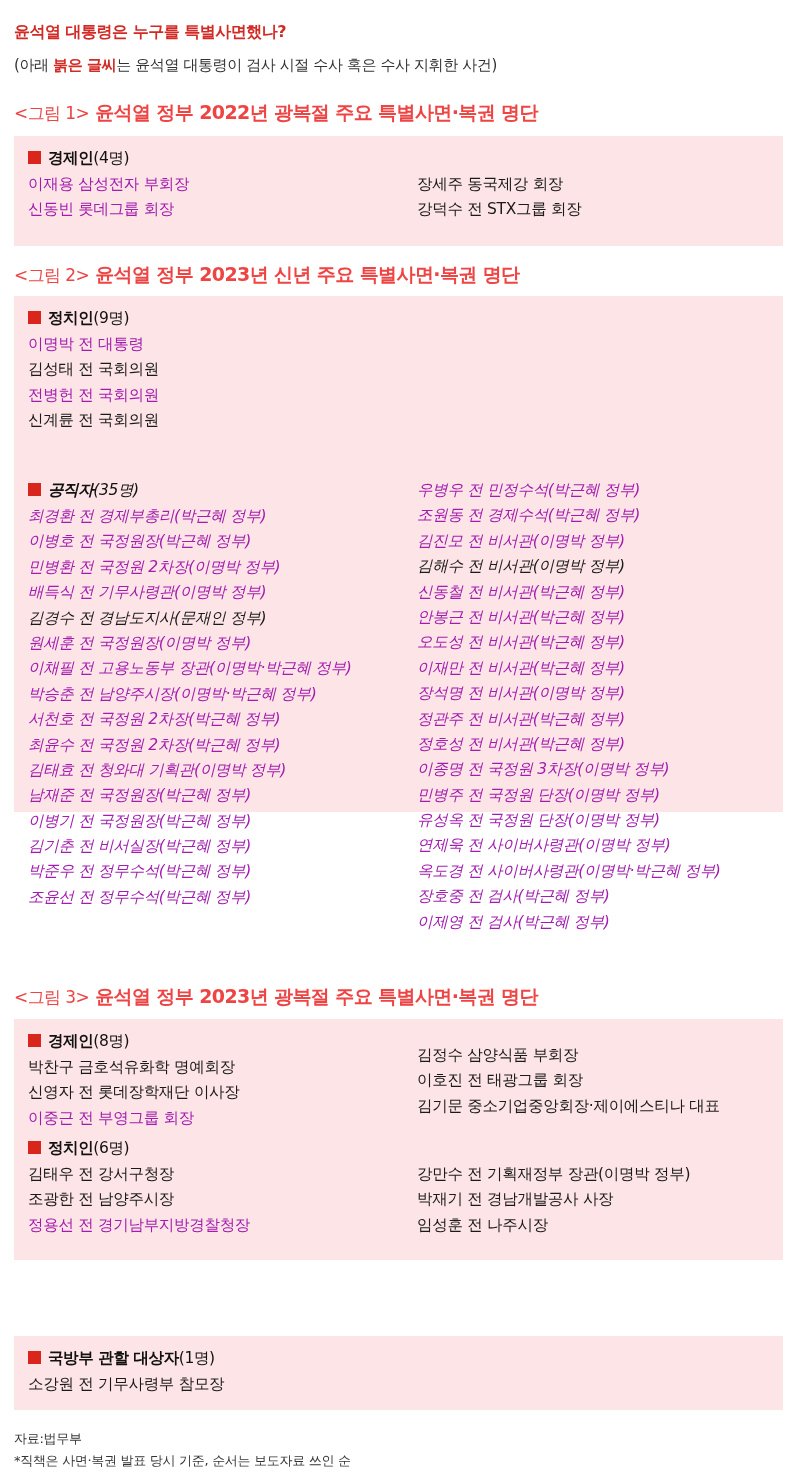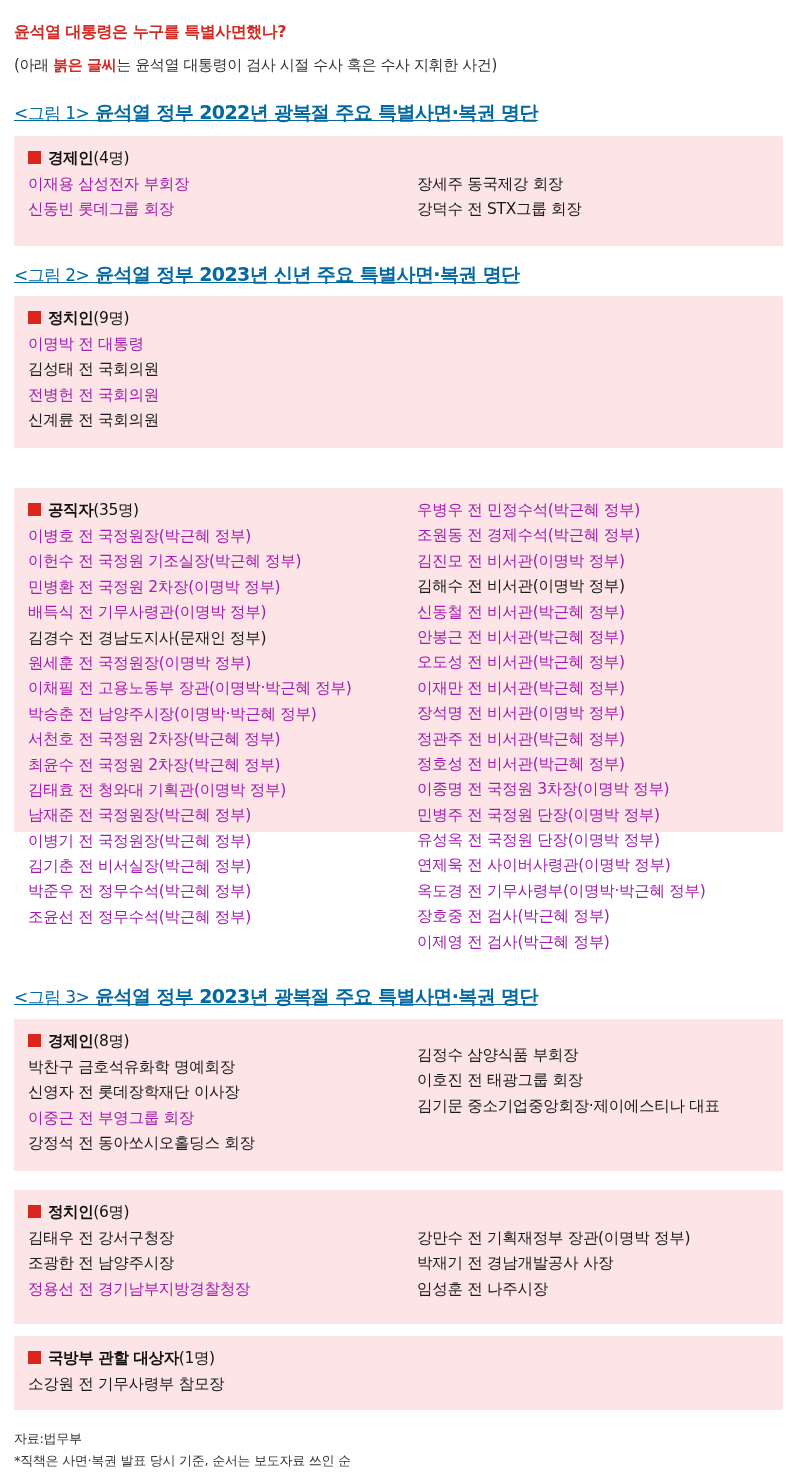--- a/index.html
+++ b/index.html
@@ -1,20 +1,20 @@
 <!DOCTYPE html>
 <html><head>
 <meta charset="utf-8">
 <style>
   html, body { margin:0; padding:0; background:#ffffff; }
   body { width:800px; height:1482px; position:relative; font-family:"DejaVu Sans","Liberation Sans",sans-serif; color:#1a1a1a; overflow:hidden; }
   .title { position:absolute; left:14px; top:22px; font-size:16px; font-weight:bold; color:#d22b25; letter-spacing:-0.5px; }
   .subtitle { position:absolute; left:14px; top:56px; font-size:15px; color:#333; letter-spacing:-0.4px; }
   .subtitle .red { color:#d22b25; font-weight:bold; }
-  .fig-title { position:absolute; left:14px; font-size:19px; font-weight:bold; color:#0369a1; letter-spacing:-0.6px;text-decoration:underline; }
+  .fig-title { position:absolute; left:14px; font-size:19px; font-weight:bold; color:#ef4444; letter-spacing:-0.6px; }
   .fig-title .fig-label { font-weight:normal; font-size:17px; }
   .box { position:absolute; left:14px; width:769px; background:#fde4e6; }
   .col { position:absolute; top:0; }
   .item { font-size:15.5px; line-height:25.4px; height:25.4px; white-space:nowrap; letter-spacing:-0.3px; color:#1a1a1a; }
   .item.red { color:#a21caf; }
   .cat { font-size:15.5px; line-height:25.4px; height:25.4px; white-space:nowrap; font-weight:bold; color:#111; letter-spacing:-0.4px; }
   .cat .count { font-weight:normal; }
   .cat .sq { display:inline-block; width:13px; height:13px; background:#d9261c; margin-right:7px; vertical-align:-1px; }
   .footer { position:absolute; left:14px; font-size:13px; color:#333; letter-spacing:-0.3px; }
 </style>
@@ -31,34 +31,34 @@
       <div class="item red">이재용 삼성전자 부회장</div>
       <div class="item red">신동빈 롯데그룹 회장</div>
     </div>
   <div class="col" style="left:403px;top:36px;">
       <div class="item">장세주 동국제강 회장</div>
       <div class="item">강덕수 전 STX그룹 회장</div>
     </div>
 </div>
 
 <div class="fig-title" style="top:262px;"><span class="fig-label">&lt;그림 2&gt;</span> <span>윤석열 정부 2023년 신년 주요 특별사면·복권 명단</span></div>
-<div class="box" style="top:296px;height:152px;">
+<div class="box" style="top:296px;height:180px;">
   <div style="position:absolute;left:14px;top:10px;" class="cat"><span class="sq"></span><span>정치인</span><span class="count">(9명)</span></div>
   <div class="col" style="left:14px;top:36px;">
       <div class="item red">이명박 전 대통령</div>
       <div class="item">김성태 전 국회의원</div>
       <div class="item red">전병헌 전 국회의원</div>
       <div class="item">신계륜 전 국회의원</div>
     </div>
 </div>
-<div class="box" style="top:488px;height:344px;">
+<div class="box" style="top:468px;height:344px;font-style:italic;">
   <div style="position:absolute;left:14px;top:10px;" class="cat"><span class="sq"></span><span>공직자</span><span class="count">(35명)</span></div>
   <div class="col" style="left:14px;top:36px;">
+      <div class="item red">최경환 전 경제부총리(박근혜 정부)</div>
       <div class="item red">이병호 전 국정원장(박근혜 정부)</div>
-      <div class="item red">이헌수 전 국정원 기조실장(박근혜 정부)</div>
       <div class="item red">민병환 전 국정원 2차장(이명박 정부)</div>
       <div class="item red">배득식 전 기무사령관(이명박 정부)</div>
       <div class="item">김경수 전 경남도지사(문재인 정부)</div>
       <div class="item red">원세훈 전 국정원장(이명박 정부)</div>
       <div class="item red">이채필 전 고용노동부 장관(이명박·박근혜 정부)</div>
       <div class="item red">박승춘 전 남양주시장(이명박·박근혜 정부)</div>
       <div class="item red">서천호 전 국정원 2차장(박근혜 정부)</div>
       <div class="item red">최윤수 전 국정원 2차장(박근혜 정부)</div>
       <div class="item red">김태효 전 청와대 기획관(이명박 정부)</div>
       <div class="item red">남재준 전 국정원장(박근혜 정부)</div>
@@ -76,42 +76,42 @@
       <div class="item red">안봉근 전 비서관(박근혜 정부)</div>
       <div class="item red">오도성 전 비서관(박근혜 정부)</div>
       <div class="item red">이재만 전 비서관(박근혜 정부)</div>
       <div class="item red">장석명 전 비서관(이명박 정부)</div>
       <div class="item red">정관주 전 비서관(박근혜 정부)</div>
       <div class="item red">정호성 전 비서관(박근혜 정부)</div>
       <div class="item red">이종명 전 국정원 3차장(이명박 정부)</div>
       <div class="item red">민병주 전 국정원 단장(이명박 정부)</div>
       <div class="item red">유성옥 전 국정원 단장(이명박 정부)</div>
       <div class="item red">연제욱 전 사이버사령관(이명박 정부)</div>
-      <div class="item red">옥도경 전 기무사령부(이명박·박근혜 정부)</div>
+      <div class="item red">옥도경 전 사이버사령관(이명박·박근혜 정부)</div>
       <div class="item red">장호중 전 검사(박근혜 정부)</div>
       <div class="item red">이제영 전 검사(박근혜 정부)</div>
     </div>
 </div>
 
 <div class="fig-title" style="top:984px;"><span class="fig-label">&lt;그림 3&gt;</span> <span>윤석열 정부 2023년 광복절 주요 특별사면·복권 명단</span></div>
 <div class="box" style="top:1019px;height:152px;">
   <div style="position:absolute;left:14px;top:10px;" class="cat"><span class="sq"></span><span>경제인</span><span class="count">(8명)</span></div>
   <div class="col" style="left:14px;top:36px;">
       <div class="item">박찬구 금호석유화학 명예회장</div>
       <div class="item">신영자 전 롯데장학재단 이사장</div>
       <div class="item red">이중근 전 부영그룹 회장</div>
       <div class="item">강정석 전 동아쏘시오홀딩스 회장</div>
     </div>
   <div class="col" style="left:403px;top:24px;">
       <div class="item">김정수 삼양식품 부회장</div>
       <div class="item">이호진 전 태광그룹 회장</div>
       <div class="item">김기문 중소기업중앙회장·제이에스티나 대표</div>
     </div>
 </div>
-<div class="box" style="top:1190px;height:134px;">
+<div class="box" style="top:1126px;height:134px;">
   <div style="position:absolute;left:14px;top:10px;" class="cat"><span class="sq"></span><span>정치인</span><span class="count">(6명)</span></div>
   <div class="col" style="left:14px;top:36px;">
       <div class="item">김태우 전 강서구청장</div>
       <div class="item">조광한 전 남양주시장</div>
       <div class="item red">정용선 전 경기남부지방경찰청장</div>
     </div>
   <div class="col" style="left:403px;top:36px;">
       <div class="item">강만수 전 기획재정부 장관(이명박 정부)</div>
       <div class="item">박재기 전 경남개발공사 사장</div>
       <div class="item">임성훈 전 나주시장</div>

